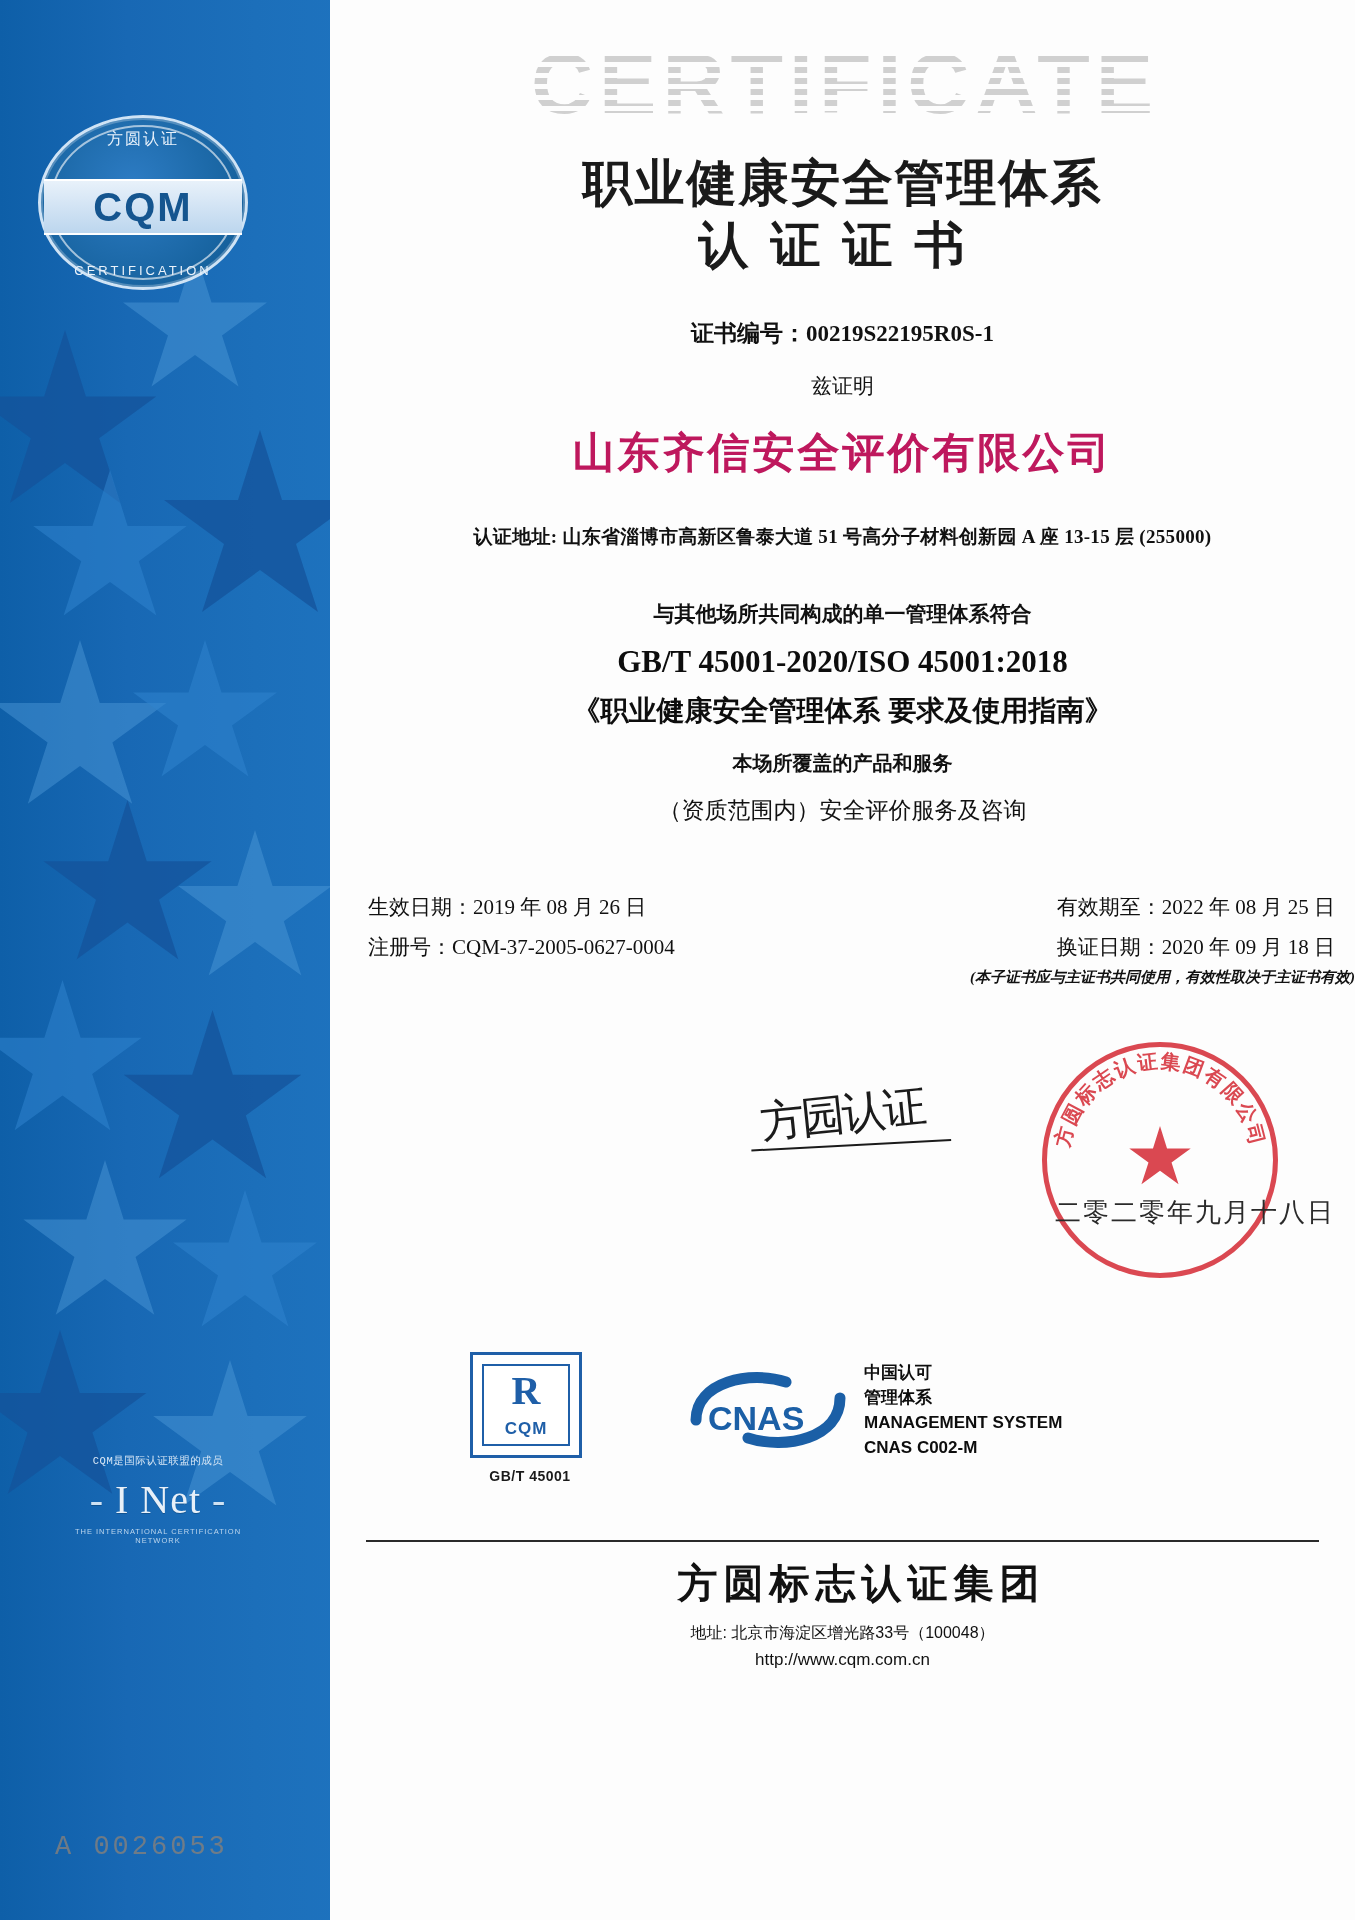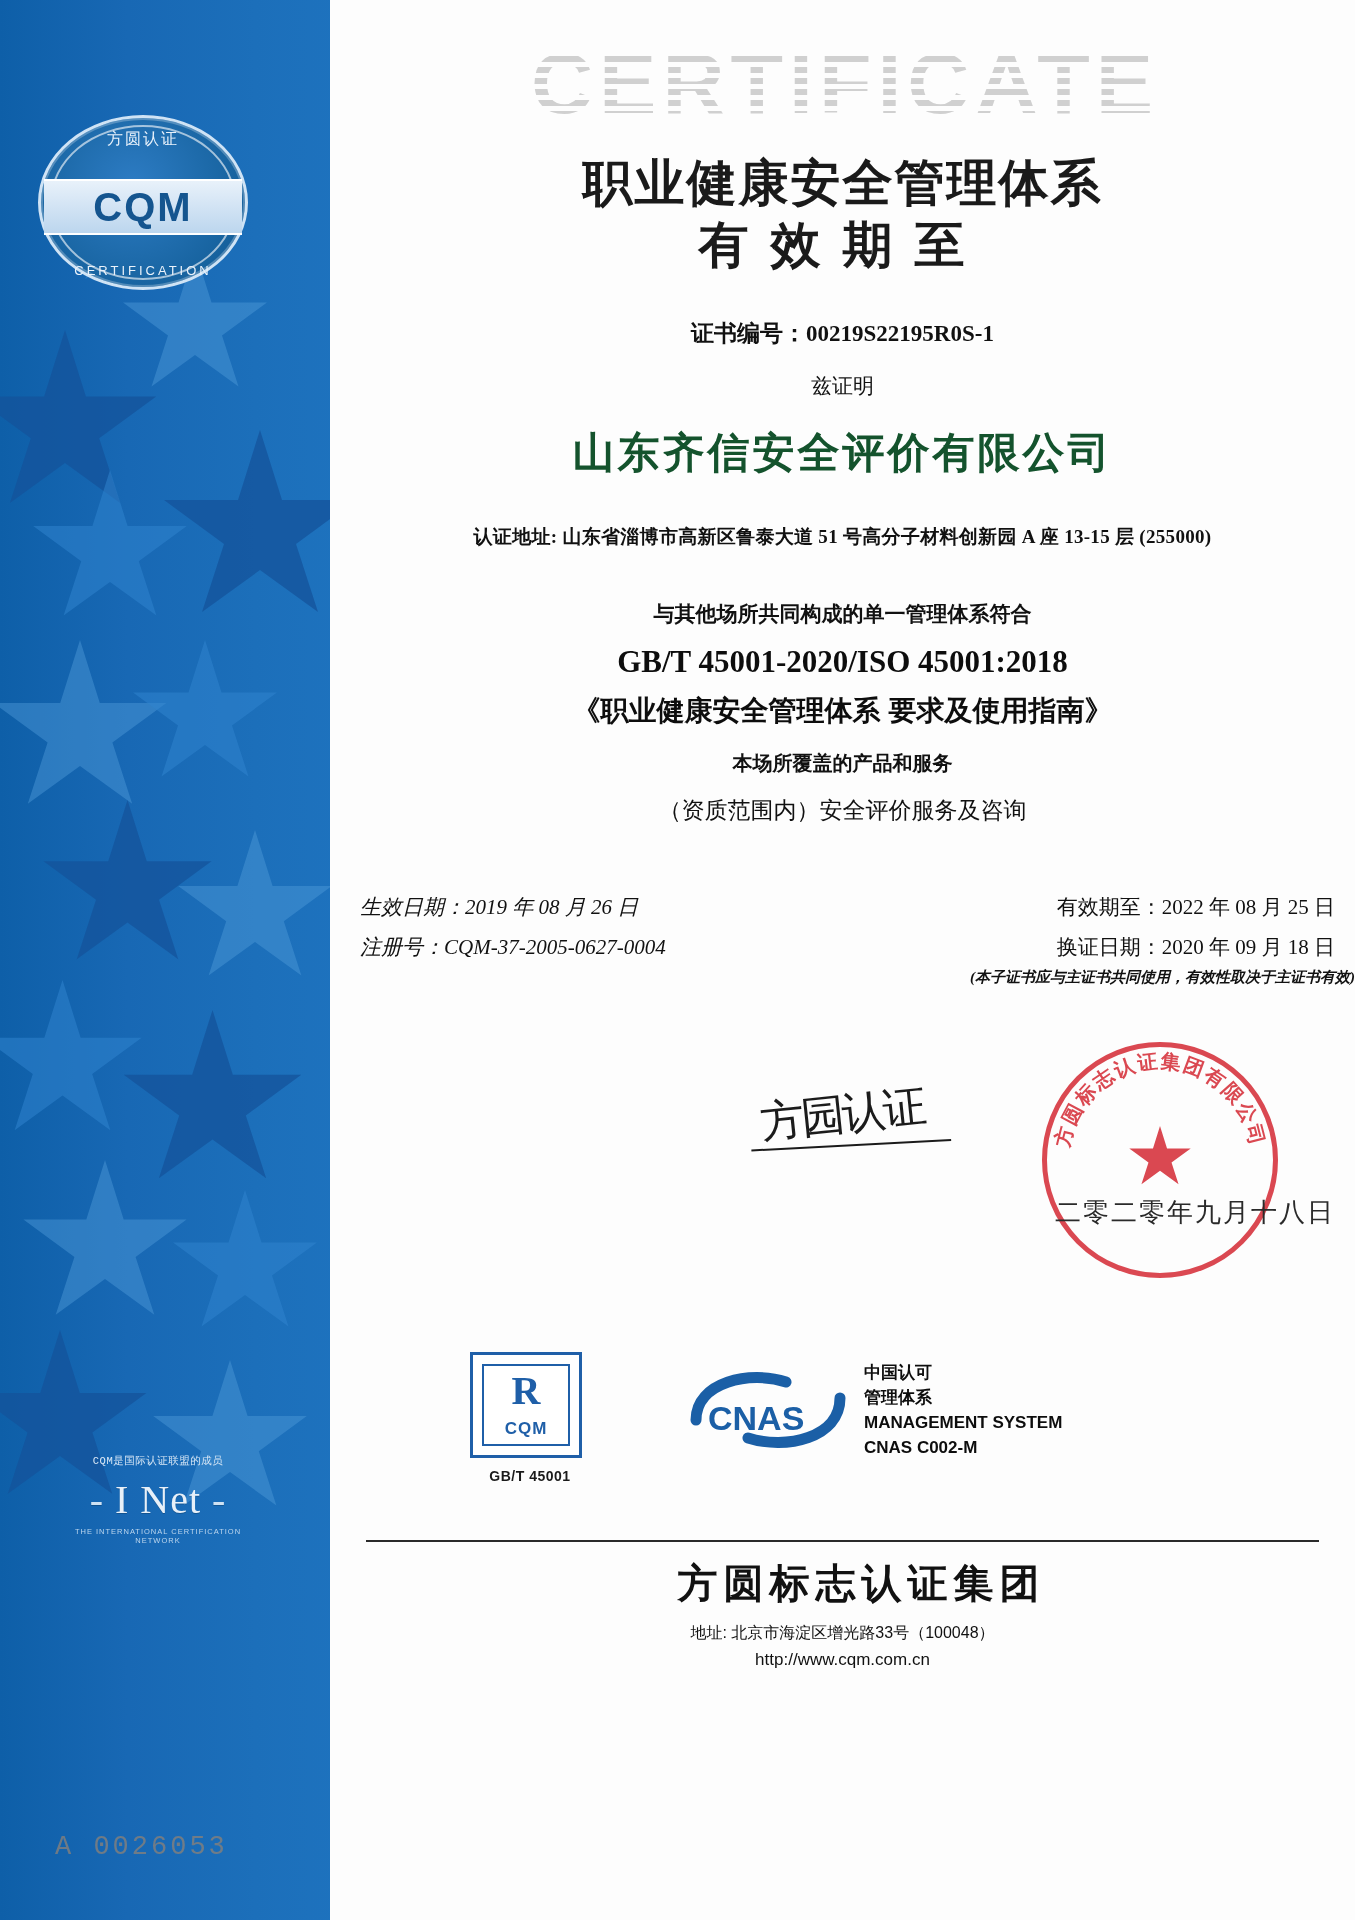--- a/index.html
+++ b/index.html
@@ -131,21 +131,21 @@
     font-size:23px; color:#111; font-weight:bold;
   }
   .hereby {
     position:absolute; left:0; right:0; top:372px; text-align:center;
     font-size:21px; color:#111;
   }
   .company {
     position:absolute; left:0; right:0; top:425px; text-align:center;
     font-family:"Liberation Serif", serif;
     font-weight:bold;
-    font-size:42px; color:#14532d; letter-spacing:3px;
+    font-size:42px; color:#be185d; letter-spacing:3px;
   }
   .addr {
     position:absolute; left:0; right:0; top:524px; text-align:center;
     font-size:19px; color:#111; font-weight:bold; letter-spacing:.3px;
   }
   .single-sys {
     position:absolute; left:0; right:0; top:600px; text-align:center;
     font-size:21px; color:#111; font-weight:bold;
   }
   .std-line {
@@ -166,21 +166,21 @@
     position:absolute; left:0; right:0; top:795px; text-align:center;
     font-size:23px; color:#111;
   }
 
   .dates {
     position:absolute; left:30px; right:20px; top:893px;
     font-size:21px; color:#111;
   }
   .dates .row { display:flex; justify-content:space-between; margin-bottom:12px; }
   .dates .row > div { white-space:nowrap; }
-  .dates .left-col { margin-left:0px;font-style:italic; }
+  .dates .left-col { margin-left:8px; }
   .note-small {
     position:absolute; left:0; right:0; top:968px; text-align:right;
     font-size:15px; color:#111; font-weight:bold;font-style:italic;
   }
 
   
   .signature {
     position:absolute; left:430px; top:1085px;
     font-family:"Liberation Serif", serif;
     font-size:44px; color:#1b1b1b;
@@ -322,21 +322,21 @@
 
 <div class="page">
 
   <div class="wm-cert">
     <span>CERTIFICATE</span>
     <div class="stripes"></div>
   </div>
 
   <div class="title-cn">
     <div>职业健康安全管理体系</div>
-    <div class="l2">有效期至</div>
+    <div class="l2">认证证书</div>
   </div>
 
   <div class="cert-no">证书编号：00219S22195R0S-1</div>
   <div class="hereby">兹证明</div>
   <div class="company">山东齐信安全评价有限公司</div>
   <div class="addr">认证地址: 山东省淄博市高新区鲁泰大道 51 号高分子材料创新园 A 座 13-15 层 (255000)</div>
   <div class="single-sys">与其他场所共同构成的单一管理体系符合</div>
   <div class="std-line">GB/T 45001-2020/ISO 45001:2018</div>
   <div class="std-cn">《职业健康安全管理体系  要求及使用指南》</div>
   <div class="scope-label">本场所覆盖的产品和服务</div>

